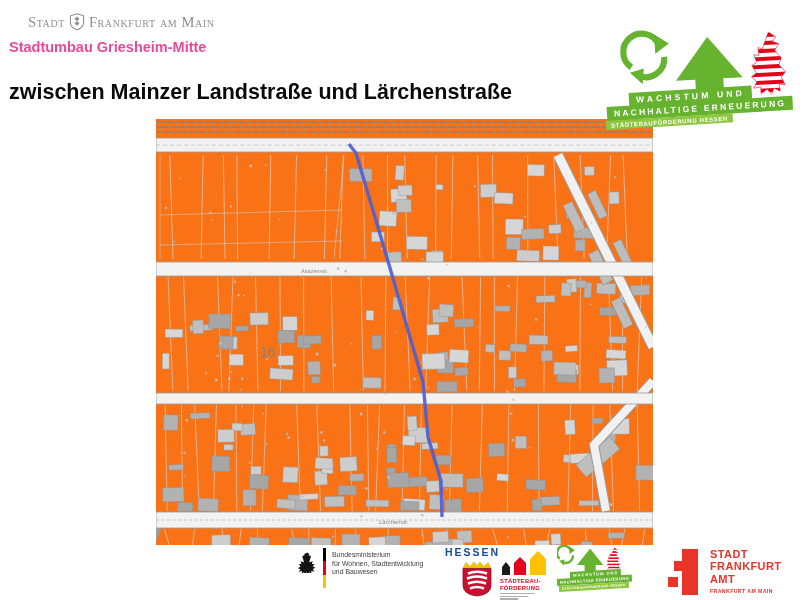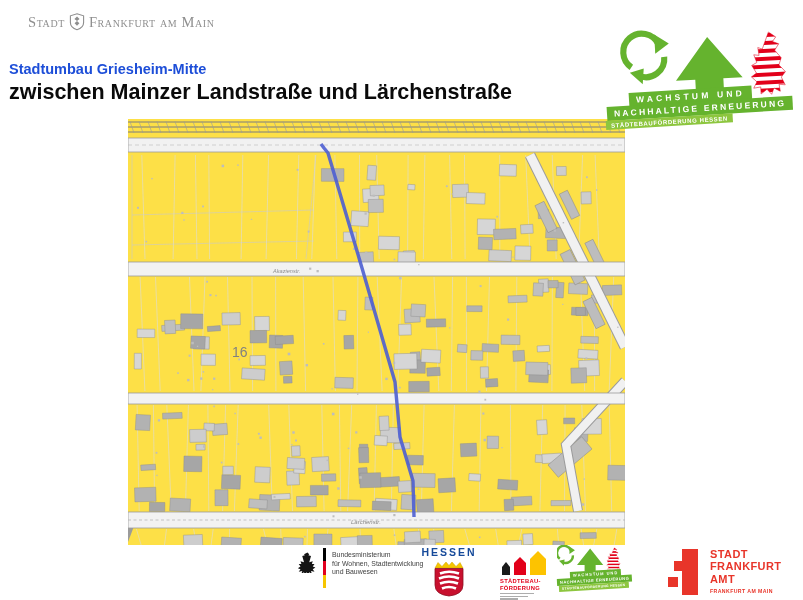--- a/index.html
+++ b/index.html
@@ -6,43 +6,43 @@
   .stage{position:relative;width:803px;height:600px;background:#ffffff;overflow:hidden;
          font-family:"Liberation Sans",sans-serif;border-radius:23px;}
 
   
   .fflogo{position:absolute;left:28px;top:13px;display:flex;align-items:center;gap:4px;
           color:#8f8f8f;font-family:"Liberation Serif",serif;font-variant:small-caps;
           font-size:14.5px;letter-spacing:.6px;}
   .fflogo svg{display:block;}
 
   
-  .project{position:absolute;left:9px;top:39px;font-size:14.5px;font-weight:bold;color:#1d4ed8;margin-top:22px;}
+  .project{position:absolute;left:9px;top:39px;font-size:14.5px;font-weight:bold;color:#ec4899;}
   .big1{position:absolute;left:9px;top:56px;font-size:21.5px;font-weight:bold;color:#0a0a0a;}
   .big2{position:absolute;left:9px;top:80px;font-size:21.5px;font-weight:bold;color:#0a0a0a;}
 
   
   .wnart{position:absolute;left:612px;top:28px;}
   .band{position:absolute;background:#65b32e;color:#fff;font-weight:bold;white-space:nowrap;
         transform:rotate(-3.5deg);transform-origin:left center;padding:2px 7px;}
   .band1{left:629px;top:93px;font-size:8.5px;letter-spacing:3.2px;}
   .band2{left:607px;top:107px;font-size:8.5px;letter-spacing:2.2px;}
   .band3{left:606px;top:121px;font-size:6px;letter-spacing:.6px;background:#8dc63f;padding:1.5px 5px;}
 
   
-  .map{position:absolute;left:128px;top:119px;width:497px;height:426px;background:#fde047;}
+  .map{position:absolute;left:156px;top:119px;width:497px;height:426px;background:#f97316;}
   .map svg text{font-family:"Liberation Sans",sans-serif;}
 
   
   .bund{position:absolute;left:297px;top:548px;display:flex;align-items:flex-start;}
   .bund .flagbar{width:3px;height:40px;margin-left:5px;display:flex;flex-direction:column;}
   .bund .flagbar i{flex:1;display:block;}
   .bund .btxt{margin-left:6px;margin-top:3px;font-size:6.9px;line-height:8.6px;color:#3f3f3f;}
 
-  .hessen{position:absolute;left:417px;top:546px;width:64px;text-align:center;}
+  .hessen{position:absolute;left:445px;top:546px;width:64px;}
   .hessen .hlabel{font-size:10.5px;font-weight:bold;letter-spacing:2px;color:#164a9a;}
   .hessen svg{display:block;margin:3px auto 0;}
 
   .sbf{position:absolute;left:500px;top:549px;width:50px;}
   .sbf svg{display:block;}
   .sbf .t{font-size:5.8px;font-weight:bold;line-height:6.6px;color:#e2001a;letter-spacing:.3px;margin-top:3px;}
   .sbf .bars i{display:block;height:1.2px;background:#adadad;margin-top:1.6px;}
 
   .mband{position:absolute;background:#65b32e;color:#fff;font-weight:bold;white-space:nowrap;
          transform:rotate(-3.5deg);transform-origin:left center;padding:1px 3px;}

